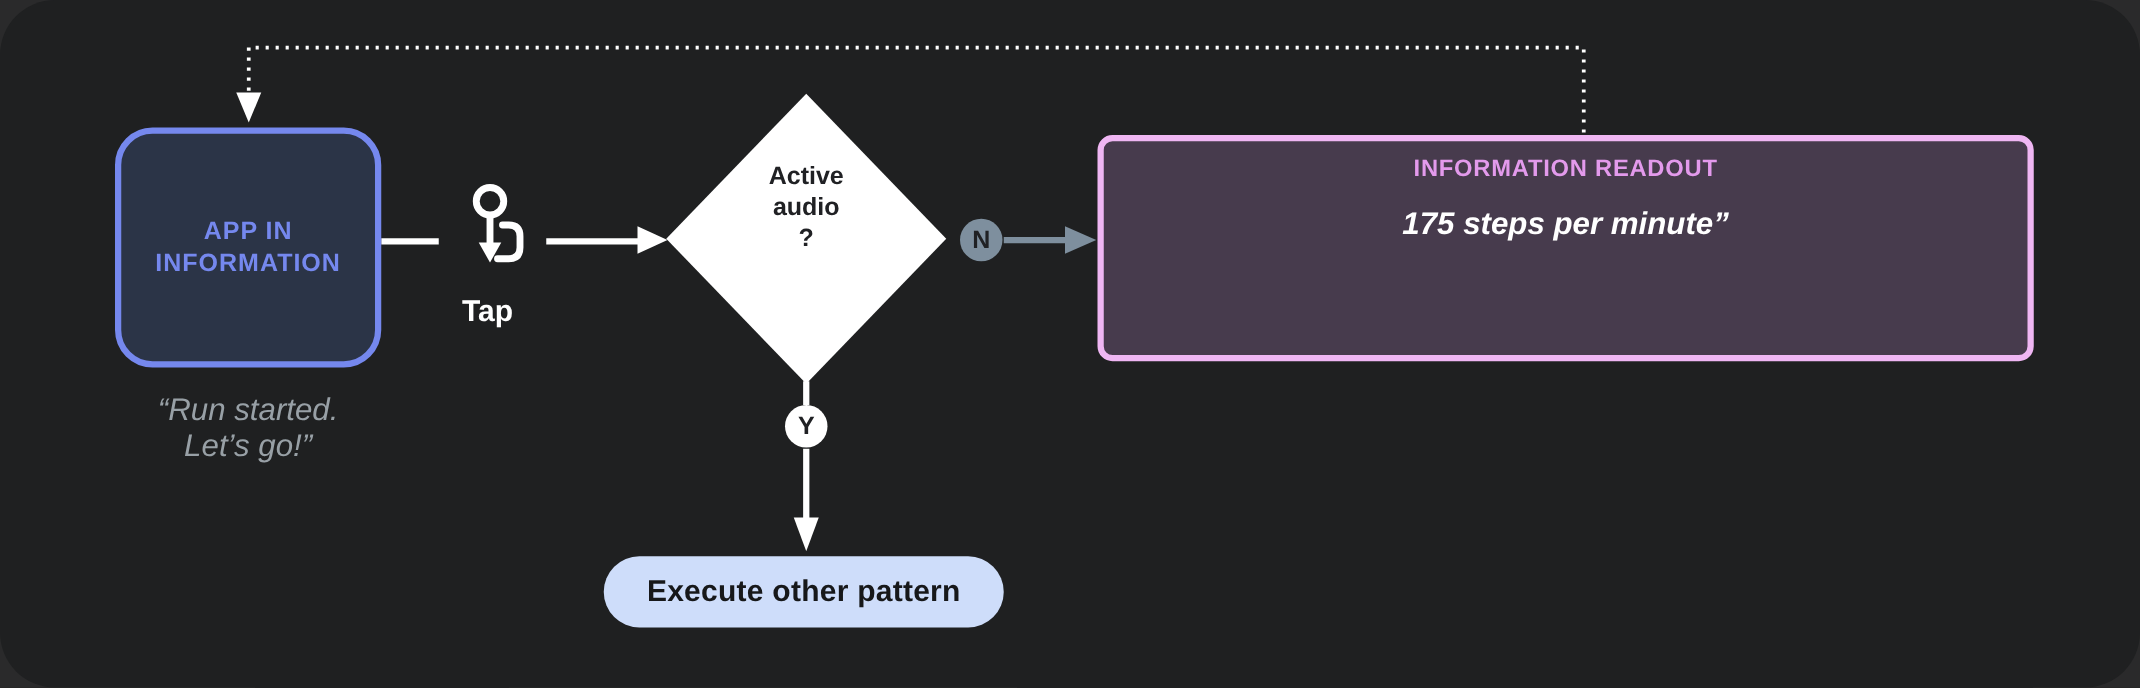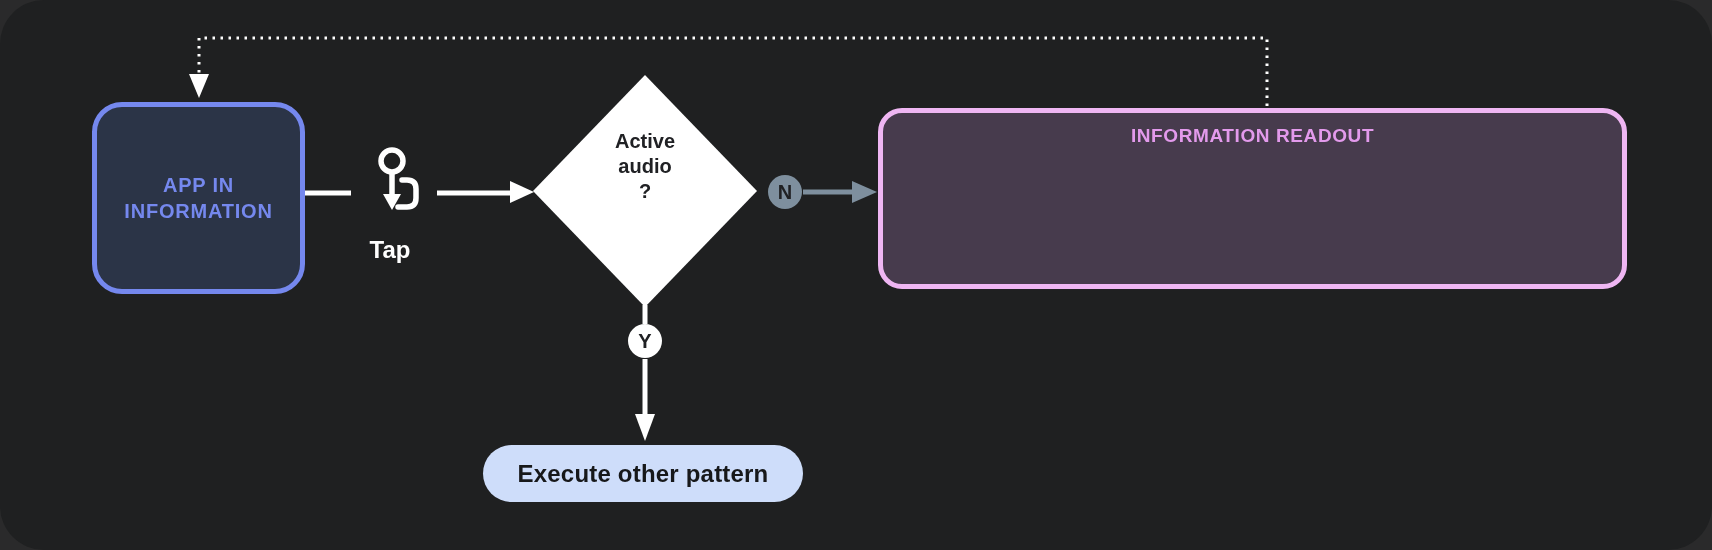--- a/index.html
+++ b/index.html
@@ -39,21 +39,21 @@
     position:absolute;width:34px;height:34px;border-radius:50%;
     display:flex;align-items:center;justify-content:center;
     font-weight:bold;font-size:20px;color:var(--text-dark,#202124);
   }
   .no-badge{left:768px;top:175px;background:var(--branch-no,#7e8f9e);}
   .yes-badge{left:628px;top:324px;background:#ffffff;}
 
   .readout{
     position:absolute;left:878px;top:108px;width:749px;height:181px;box-sizing:border-box;
     background:var(--readout-fill,#473b4d);border:5px solid var(--readout-border,#efb6f3);
-    border-radius:24px;text-align:center;padding-top:12px;
+    border-radius:12px;text-align:center;padding-top:12px;
   }
   .readout-title{color:var(--readout-title,#e39aec);font-weight:bold;font-size:19px;letter-spacing:0.6px;}
   .readout-body{margin-top:14px;color:#fff;font-weight:bold;font-style:italic;font-size:25px;line-height:37px;}
 
   .pill{
     position:absolute;left:483px;top:445px;width:320px;height:57px;
     background:var(--action-pill-fill,#ceddfa);border-radius:30px;
     display:flex;align-items:center;justify-content:center;
     color:var(--pill-text,#17181a);font-weight:bold;font-size:24px;letter-spacing:0.2px;
   }
@@ -84,20 +84,24 @@
     <polygon class="slatefill" points="852,181 852,203 877,192"></polygon>
   </svg>
 
   <div class="app-box">
     <div class="app-label">
       <div>APP IN</div>
       <div>INFORMATION</div>
     </div>
   </div>
 
+  <div class="quote">
+    <div>“Run started.</div>
+    <div>Let’s go!”</div>
+  </div>
 
   <div class="tap-wrap">
     <svg class="tap-icon" viewBox="0 0 76 76" xmlns="http://www.w3.org/2000/svg">
       <circle class="tap-stroke" cx="40" cy="17" r="11"></circle>
       <path class="tap-stroke" d="M40 29 V52"></path>
       <polygon points="31,50 49,50 40,66" fill="#ffffff"></polygon>
       <path class="tap-stroke" d="M50 36 H55 Q64 36 64 45 V54 Q64 63 55 63 H46"></path>
     </svg>
     <div class="tap-label">Tap</div>
   </div>
@@ -111,20 +115,21 @@
   <div class="badge no-badge">
     <span>N</span>
   </div>
   <div class="badge yes-badge">
     <span>Y</span>
   </div>
 
   <div class="readout">
     <div class="readout-title">INFORMATION READOUT</div>
     <div class="readout-body">
+      <div>175 steps per minute”</div>
     </div>
   </div>
 
   <div class="pill">
     <span>Execute other pattern</span>
   </div>
 
 </div>
 
 </body></html>

